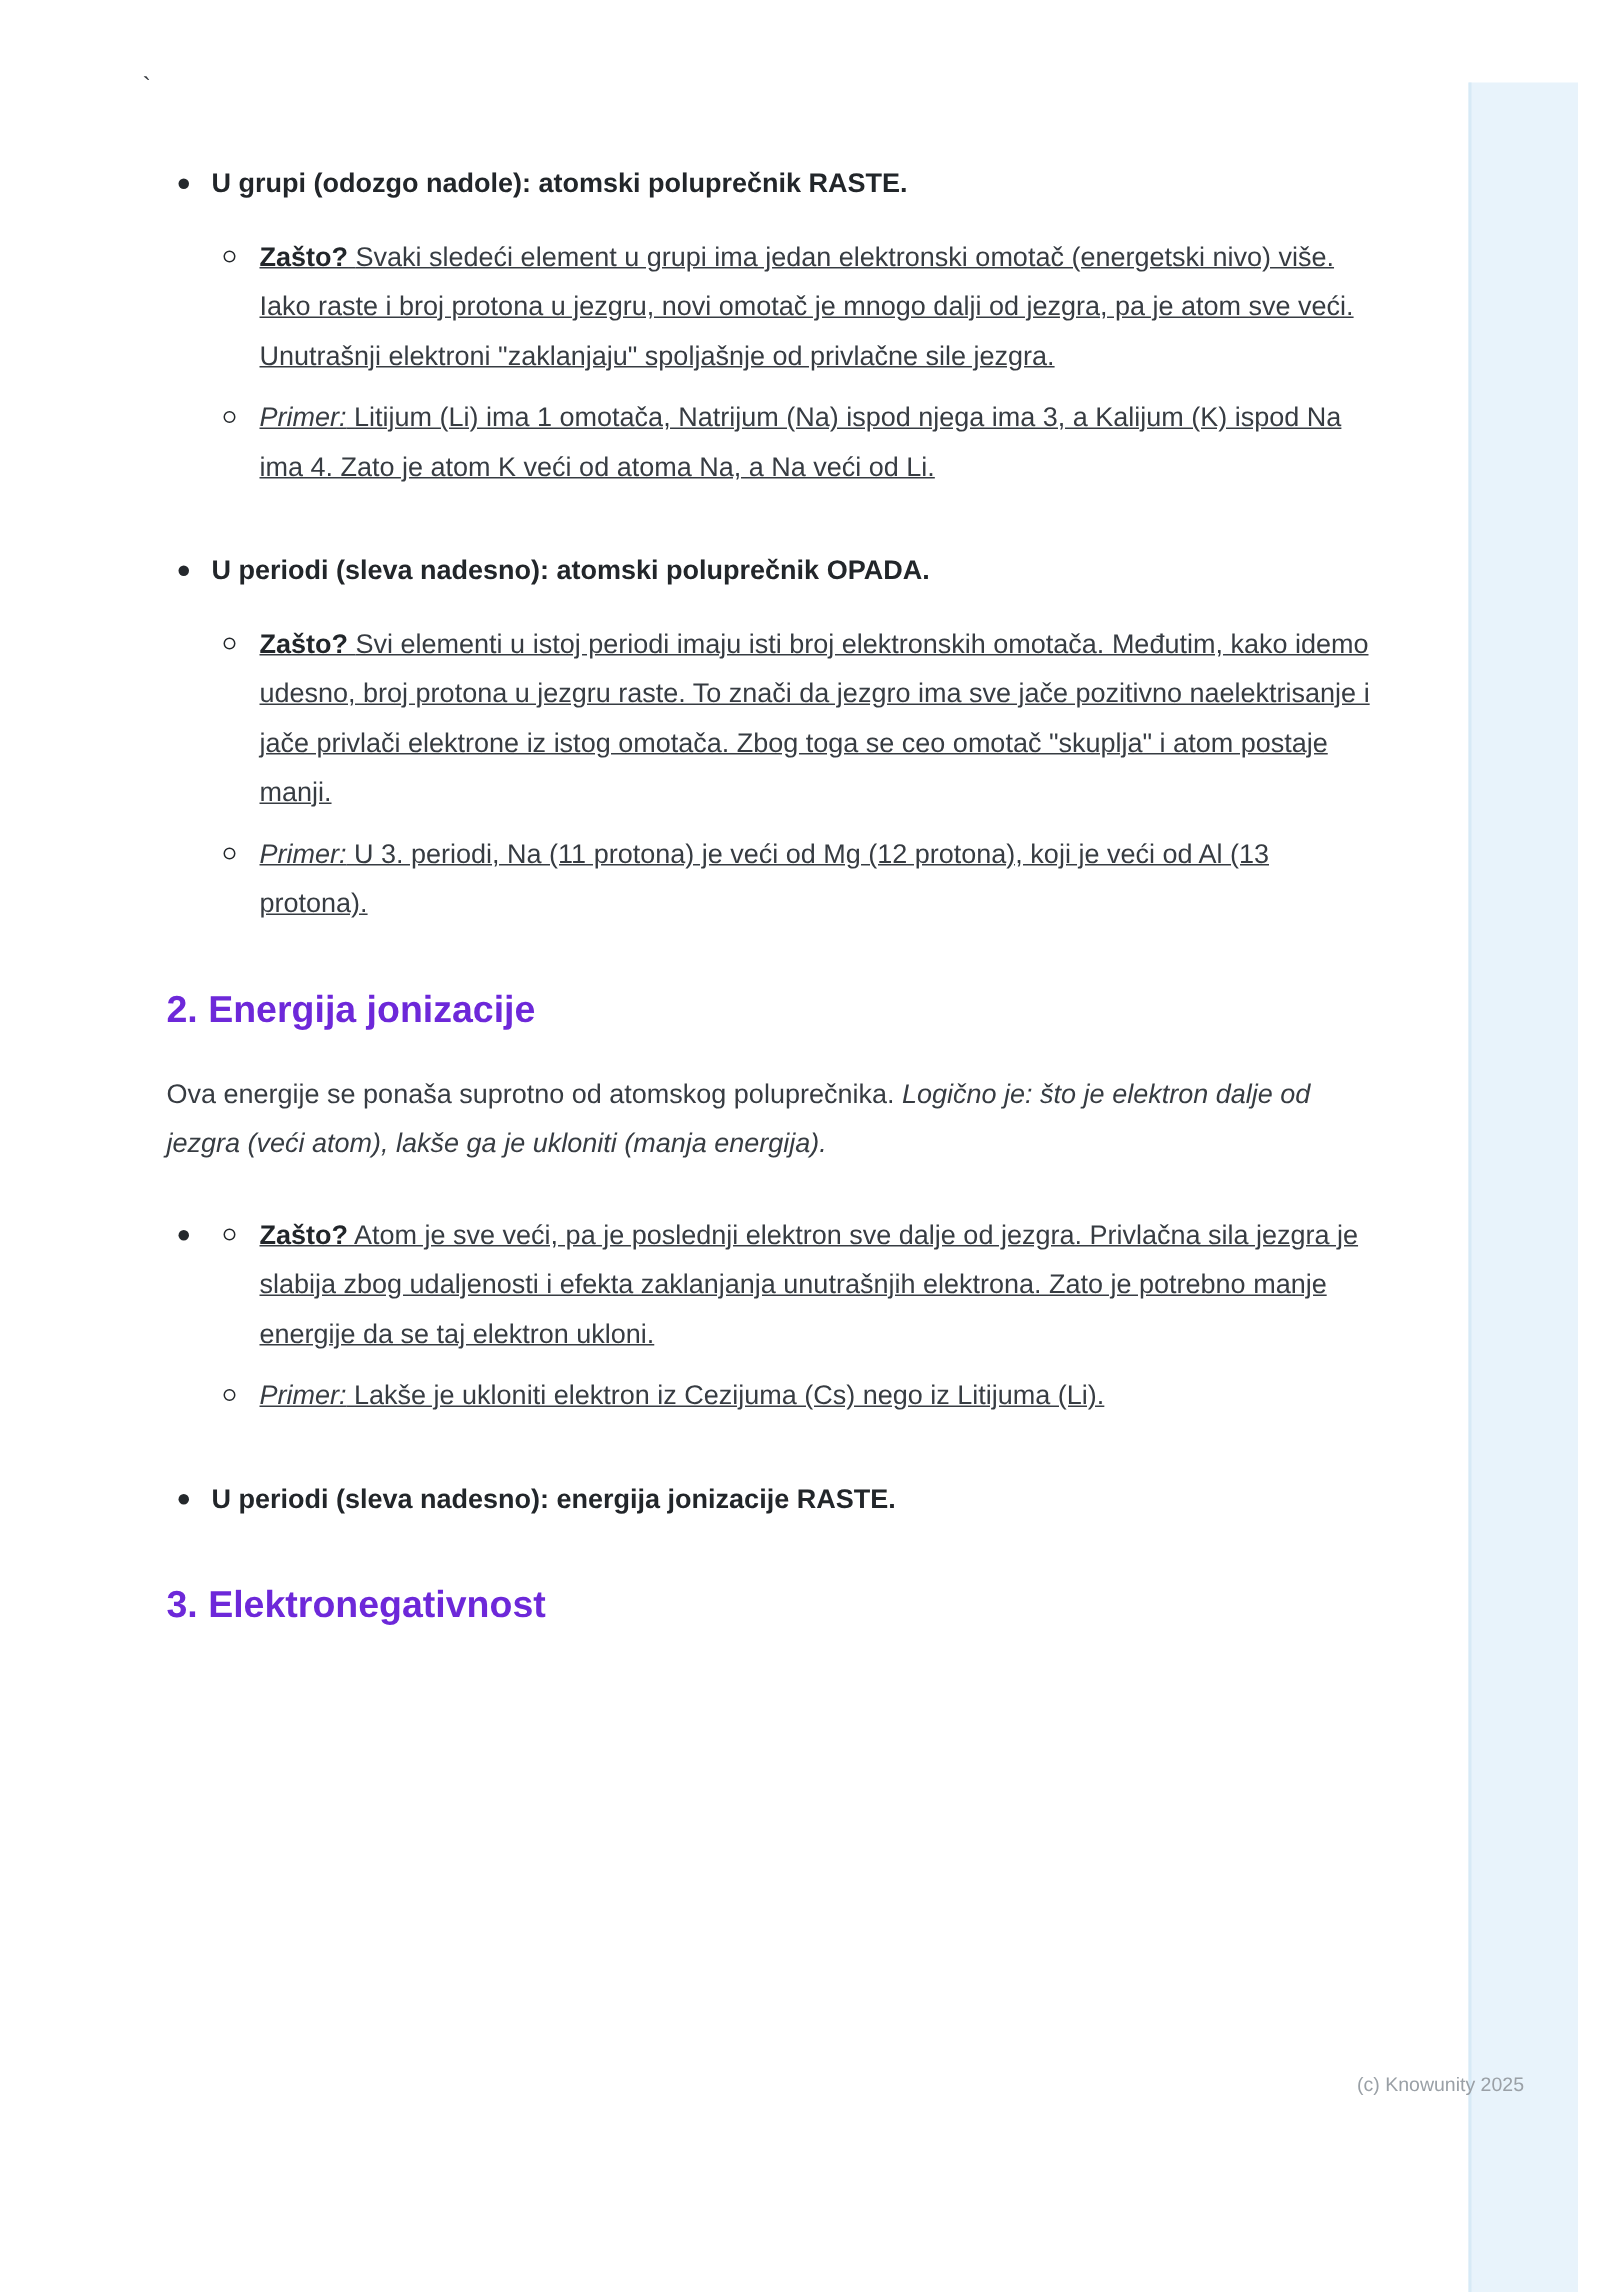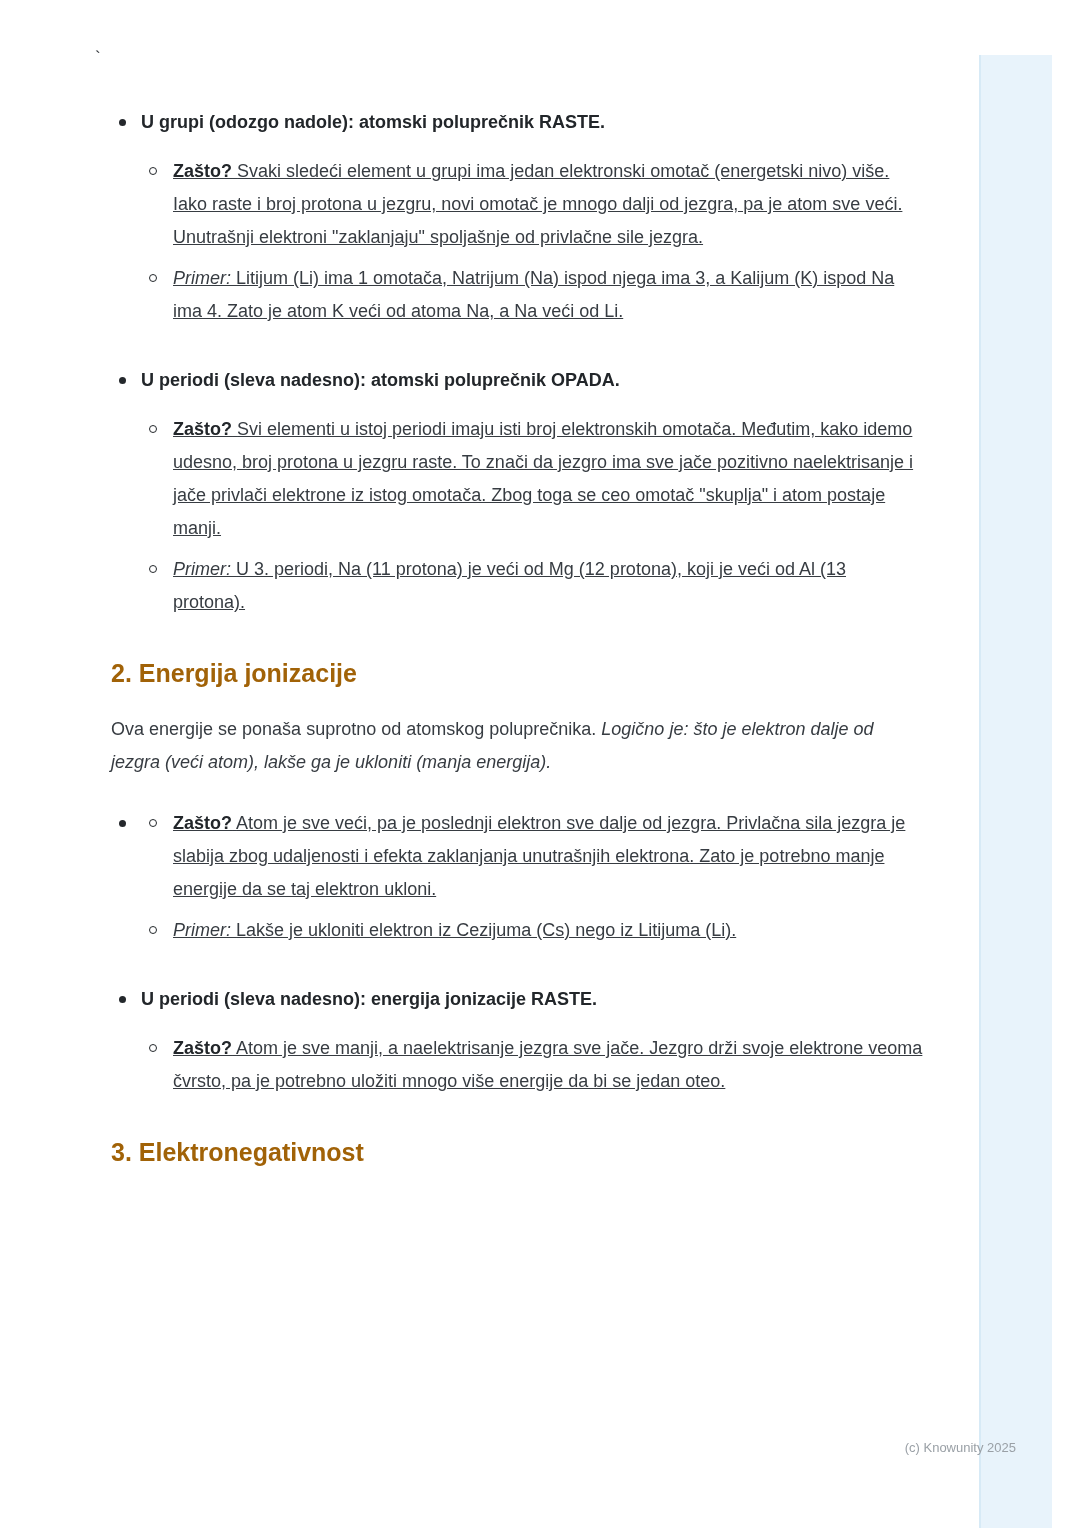--- a/index.html
+++ b/index.html
@@ -50,28 +50,28 @@
     width: 8px; height: 8px; border: 1.5px solid #24282c; border-radius: 50%;
     background: transparent;
   }
   .sub-text { margin: 0; }
   .lbl-q { font-weight: 700; color: #22262a; }
   .lbl-p { font-style: italic; }
   .section-heading {
     font-size: 25px;
     line-height: 36px;
     font-weight: 600;
-    color: #a16207;
+    color: #6d28d9;
     margin: 34px 0 22px 0;
   }
   .intro { margin: 0 0 28px 0; }
   .intro-italic { font-style: italic; }
   .footer {
     position: absolute;
-    top: 1440px;
+    top: 1382px;
     right: 64px;
     font-size: 13px;
     line-height: 16px;
     color: #9aa0a6;
   }
 </style>
 </head>
 <body>
 
 <div class="page">
@@ -147,27 +147,20 @@
           <p class="sub-text">
             <span class="lbl-p">Primer:</span>
             <span>Lakše je ukloniti elektron iz Cezijuma (Cs) nego iz Litijuma (Li).</span>
           </p>
         </div>
       </div>
 
       <div class="li1">
         <span class="li1-marker"></span>
         <p class="li1-title">U periodi (sleva nadesno): energija jonizacije RASTE.</p>
-        <div class="li2">
-          <span class="li2-marker"></span>
-          <p class="sub-text">
-            <span class="lbl-q">Zašto?</span>
-            <span>Atom je sve manji, a naelektrisanje jezgra sve jače. Jezgro drži svoje elektrone veoma čvrsto, pa je potrebno uložiti mnogo više energije da bi se jedan oteo.</span>
-          </p>
-        </div>
       </div>
 
     </div>
 
     <h2 class="section-heading">3. Elektronegativnost</h2>
 
   </div>
 
   <div class="footer">(c) Knowunity 2025</div>
 

